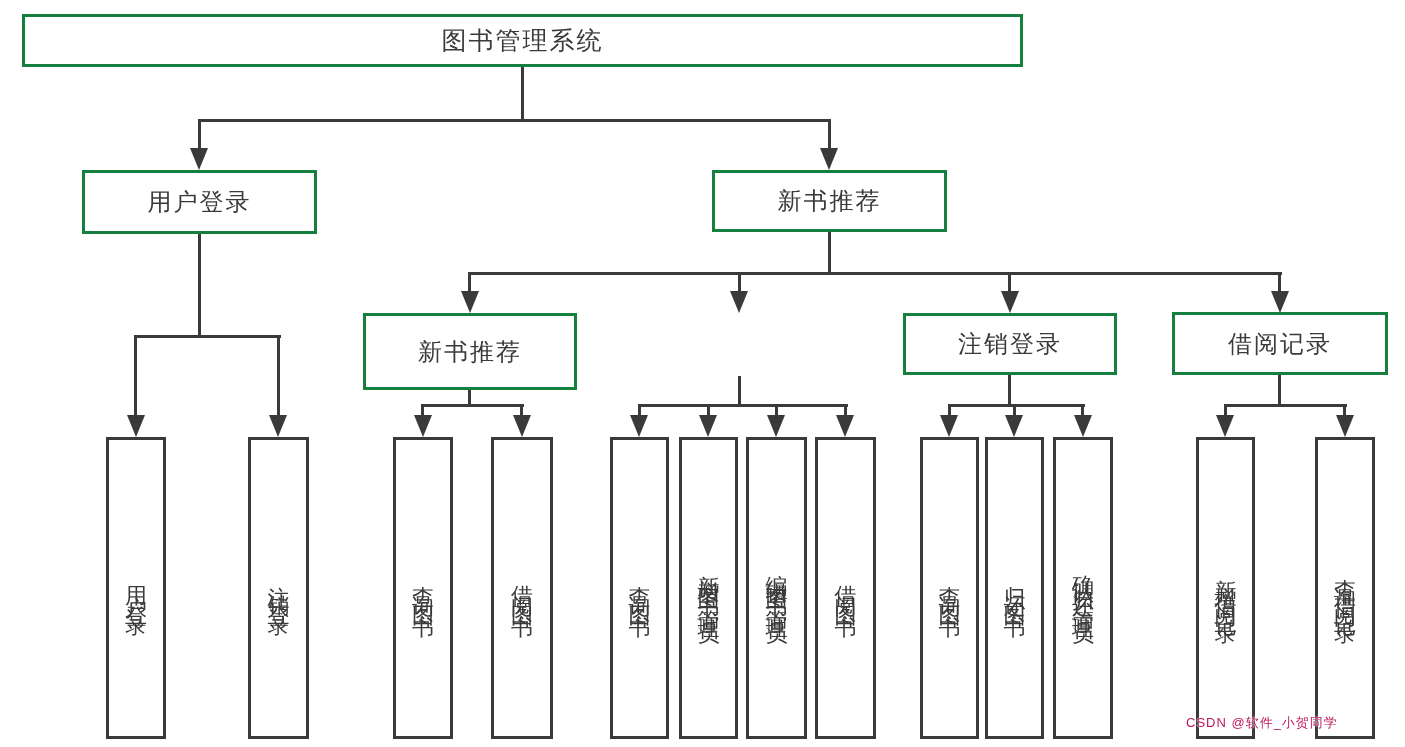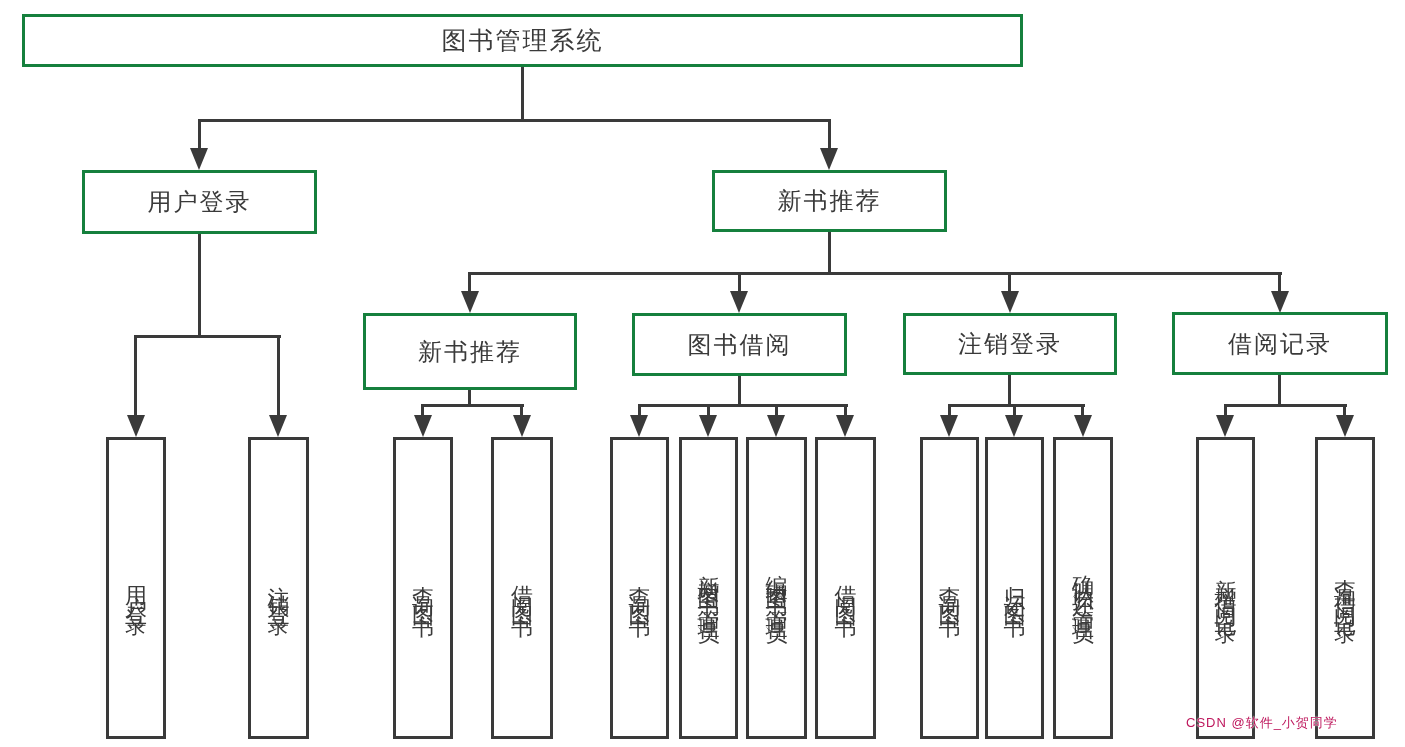--- a/index.html
+++ b/index.html
@@ -153,21 +153,20 @@
   <div class="lh" id="c-br-h"></div>
   <div class="lv ld" id="c-br-d1"></div>
   <div class="lv ld" id="c-br-d2"></div>
   <div class="ar" id="a-br-1"></div>
   <div class="ar" id="a-br-2"></div>
 
   <div class="node" id="n-root">图书管理系统</div>
   <div class="node" id="n-user-login">用户登录</div>
   <div class="node" id="n-book-mgmt">新书推荐</div>
   <div class="node" id="n-new-book">新书推荐</div>
-  <div class="node" id="n-book-borrow">图书借阅</div>
   <div class="node" id="n-current">注销登录</div>
   <div class="node" id="n-record">借阅记录</div>
 
   <div class="leaf" id="lf-ul1">用户登录</div>
   <div class="leaf" id="lf-ul2">注销登录</div>
   <div class="leaf" id="lf-nb1">查询图书</div>
   <div class="leaf" id="lf-nb2">借阅图书</div>
   <div class="leaf" id="lf-bb1">查询图书</div>
   <div class="leaf" id="lf-bb2">新增图书（管理员）</div>
   <div class="leaf" id="lf-bb3">编辑图书（管理员）</div>

